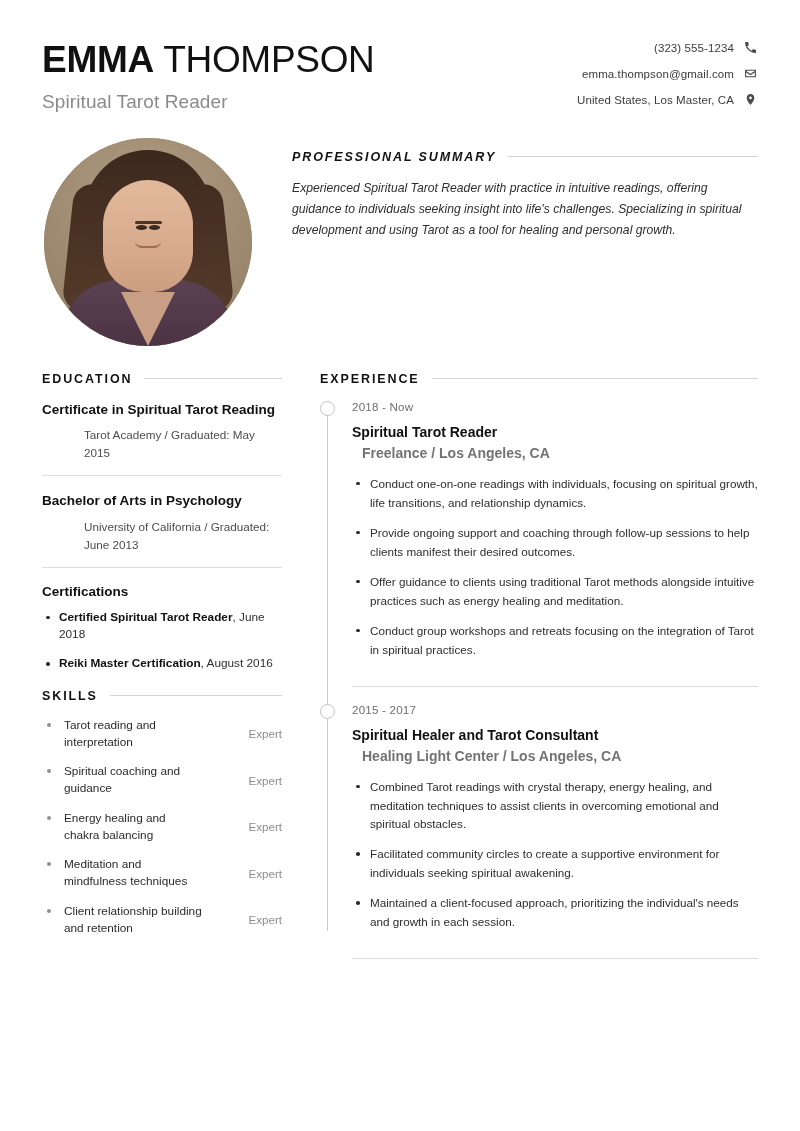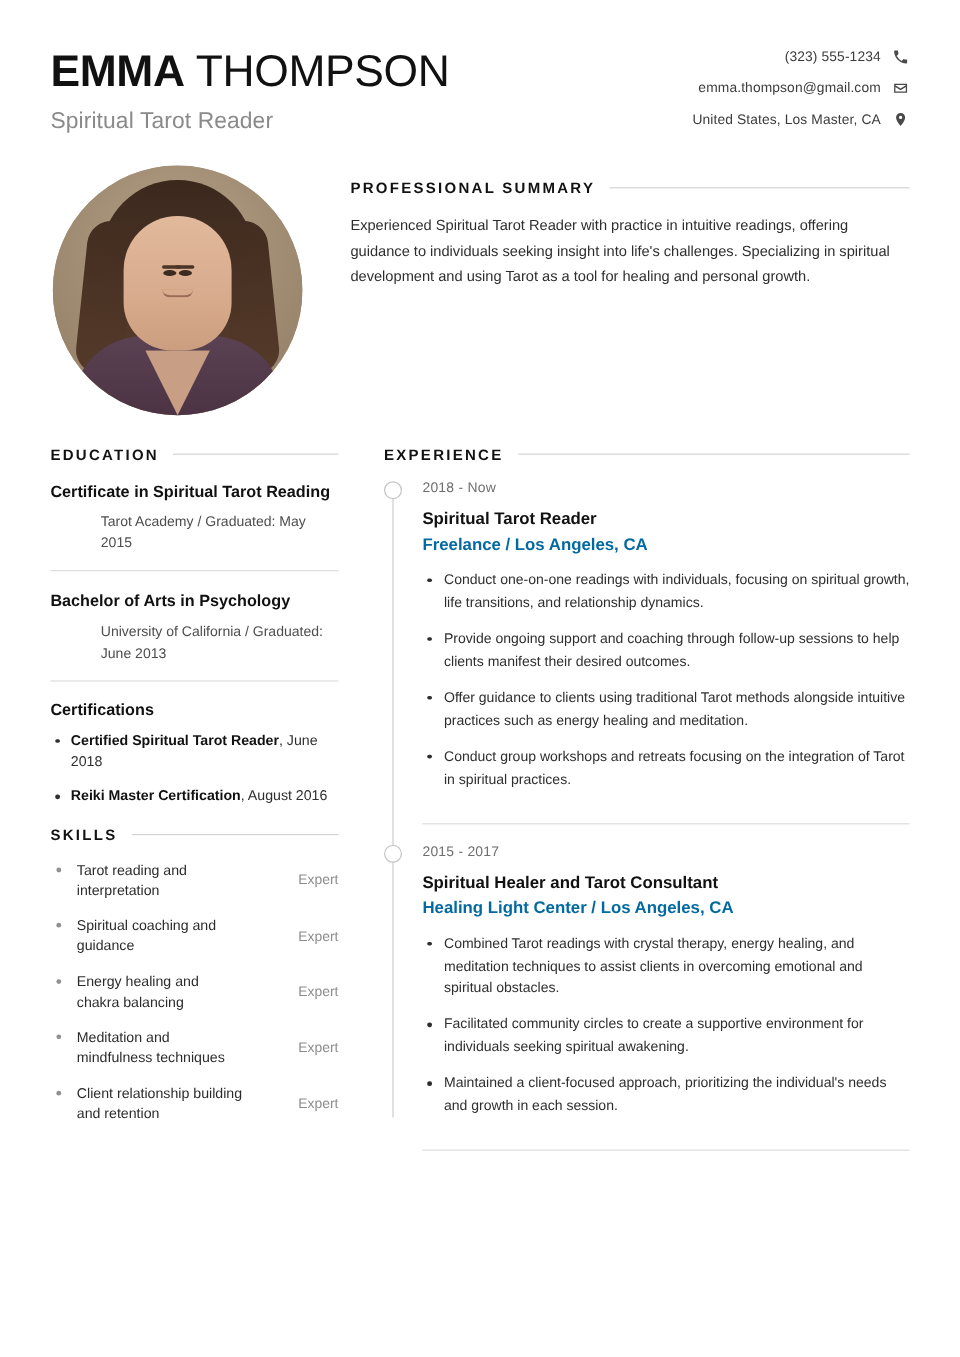--- a/index.html
+++ b/index.html
@@ -60,21 +60,21 @@
     width: 15px;
     height: 15px;
     display: inline-flex;
     align-items: center;
     justify-content: center;
     flex: 0 0 auto;
   }
   .contact-icon svg { width: 13px; height: 13px; fill: #4a4a4a; display: block; }
 
   
-  .top-area { display: flex; gap: 38px; margin-bottom: 26px; }
+  .top-area { display: flex; gap: 38px; margin-bottom: 26px; font-style: italic; }
 
   .photo-col { width: 212px; flex: 0 0 212px; display: flex; justify-content: center; }
   .avatar {
     width: 208px;
     height: 208px;
     border-radius: 50%;
     overflow: hidden;
     position: relative;
     background: #a8977f;
   }
@@ -289,23 +289,24 @@
   }
   .exp-role {
     font-size: 14px;
     font-weight: 700;
     color: #111111;
     line-height: 1.5;
   }
   .exp-company {
     font-size: 14px;
     font-weight: 700;
-    color: #0369a1;
+    color: #737373;
     line-height: 1.5;
     margin-bottom: 11px;
+    margin-left: 10px;
   }
   .exp-bullets { list-style: none; }
   .exp-bullets li {
     position: relative;
     padding-left: 18px;
     font-size: 11.7px;
     line-height: 1.62;
     color: #2e2e2e;
     margin-bottom: 11px;
   }

